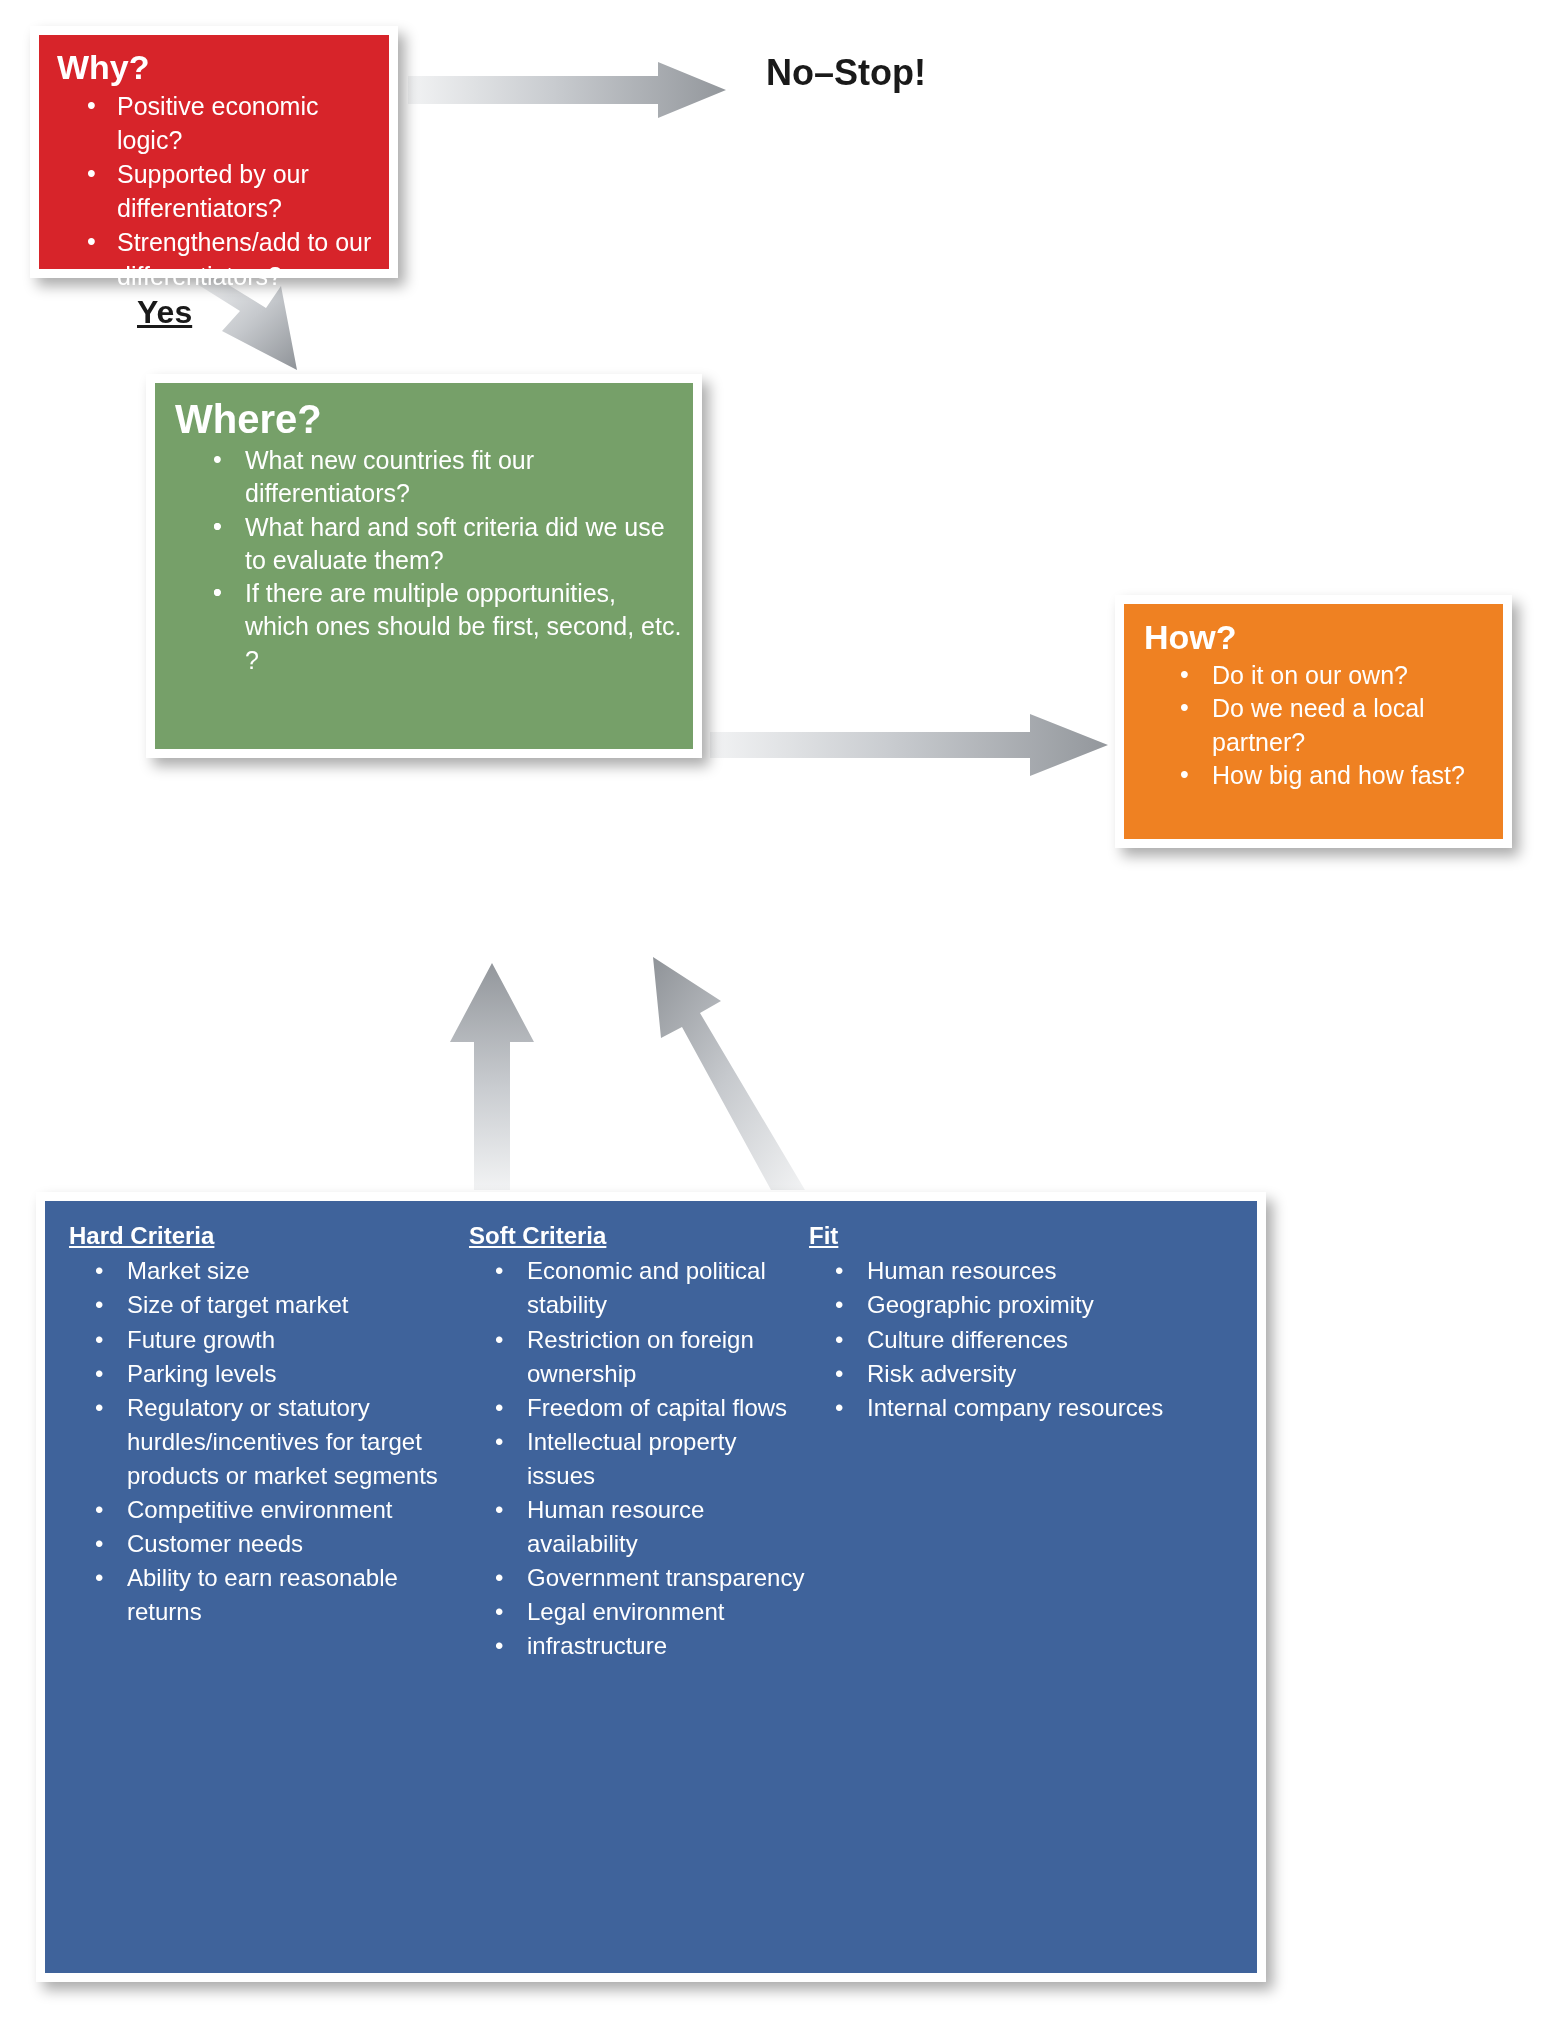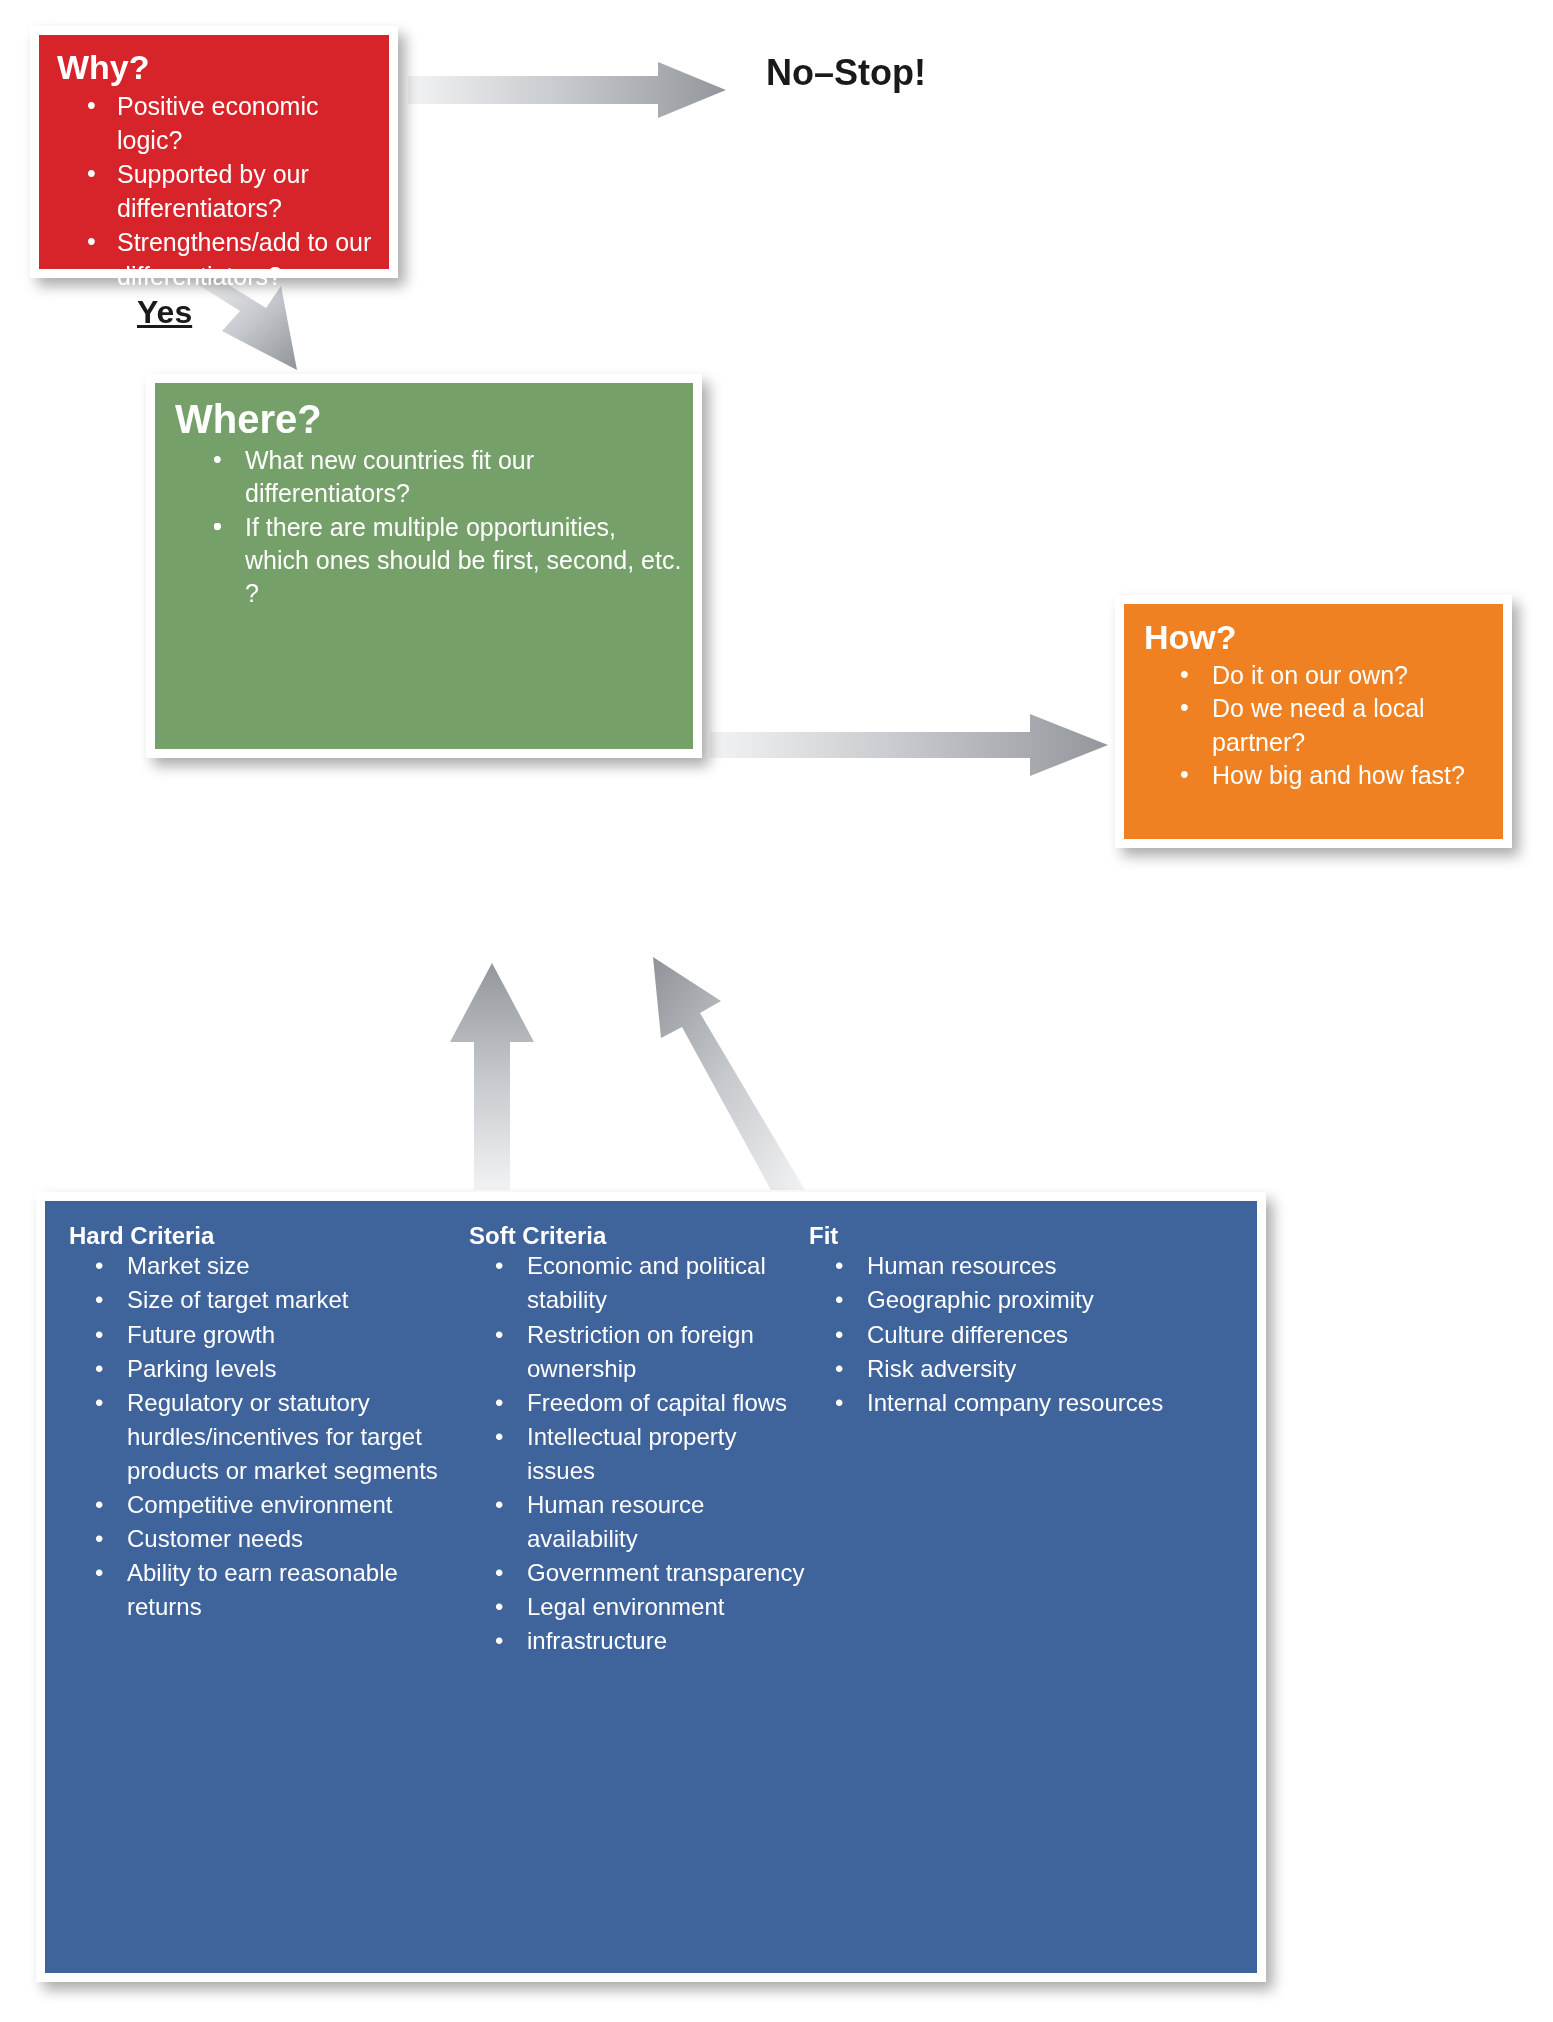--- a/index.html
+++ b/index.html
@@ -122,21 +122,23 @@
   .crit-col {
     box-sizing: border-box;
   }
   .crit-col.hard { width: 400px; }
   .crit-col.soft { width: 340px; }
   .crit-col.fit  { width: 380px; }
   .crit-heading {
     font-weight: bold;
     color: #ffffff;
     font-size: 24px;
+    margin-bottom: 5px;
     line-height: 1.1;
+    text-decoration: underline;
   }
   .crit-col ul.bullets { font-size: 24px; line-height: 1.42; }
   .crit-col ul.bullets > li { padding-left: 58px; }
   .crit-col ul.bullets > li > .bullet-dot { left: 26px; top: 0px; }
 
   
   .flow-label {
     position: absolute;
     font-weight: bold;
     color: #1a1a1a;
@@ -229,20 +231,21 @@
       <ul class="bullets">
         <li>
           <span class="bullet-dot">•</span>
           <span class="bullet-text">What new countries fit our differentiators?</span>
         </li>
         <li>
           <span class="bullet-dot">•</span>
         </li>
         <li>
           <span class="bullet-dot">•</span>
+          <span class="bullet-text">What hard and soft criteria did we use to evaluate them?</span>
         </li>
         <li>
           <span class="bullet-dot">•</span>
         </li>
         <li>
           <span class="bullet-dot">•</span>
           <span class="bullet-text">If there are multiple opportunities, which ones should be first, second, etc. ?</span>
         </li>
       </ul>
     </div>

